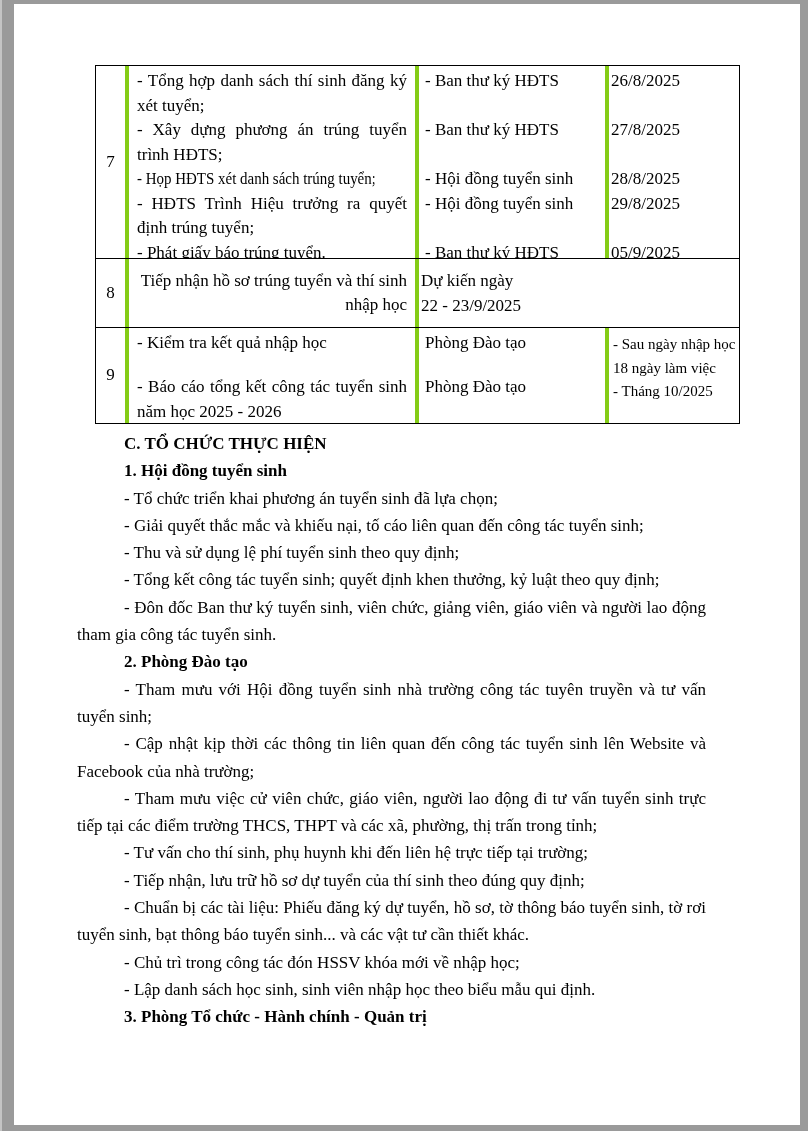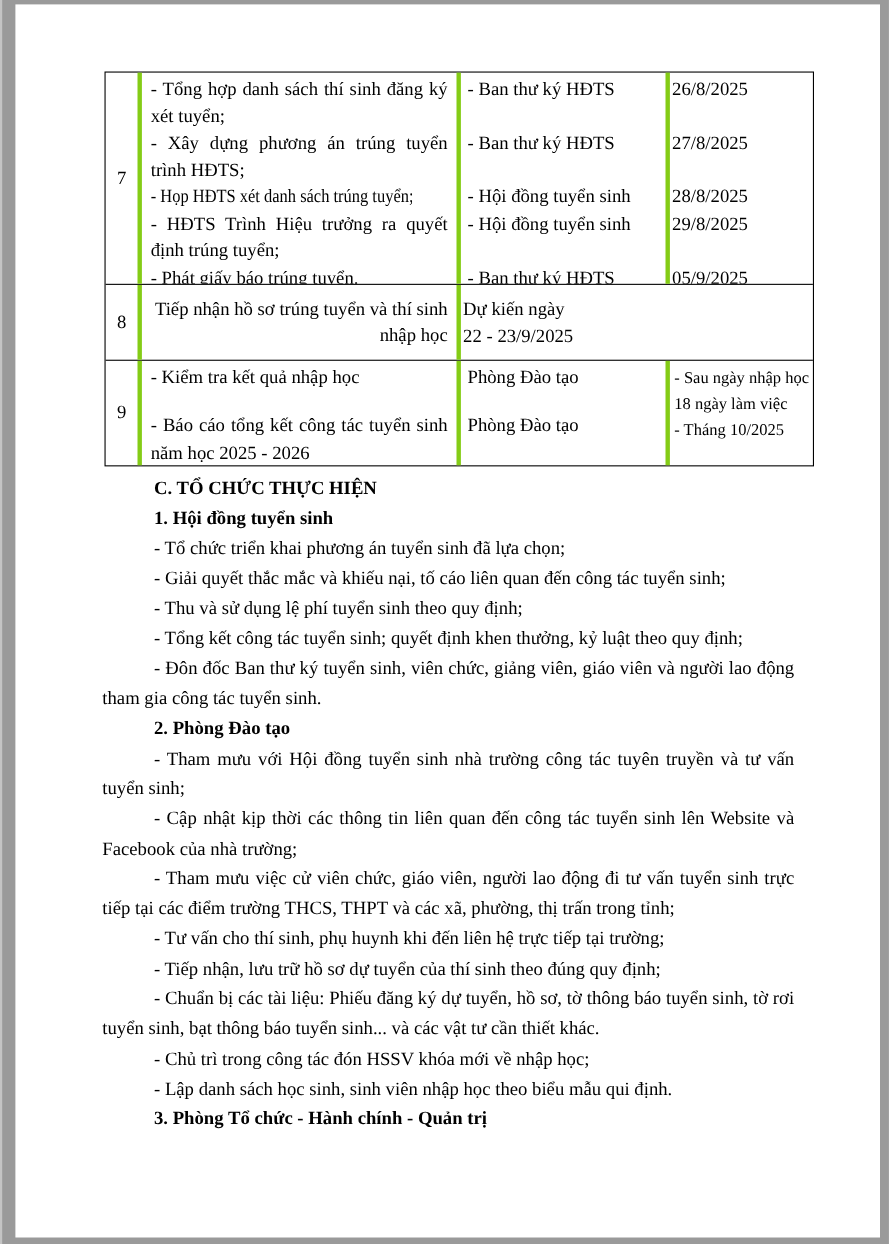--- a/index.html
+++ b/index.html
@@ -38,21 +38,21 @@
   .s2{height:49px;overflow:hidden;}
   .condensed{white-space:nowrap;transform:scaleX(0.88);transform-origin:0 50%;text-align:left;}
   .r8-task{display:flex;align-items:center;text-align:right;}
   .r8-resp{font-size:14.5px;line-height:21px;padding-top:4px;}
   .r8-date{display:flex;flex-direction:column;justify-content:center;line-height:25px;}
   .r9-slot1{height:44px;overflow:hidden;}
   .r9-date{font-size:15px;line-height:23.5px;text-align:left;padding:5px 3px 0 4px;}
 
   
   .content{
-    position:absolute;left:79px;top:426px;width:629px;
+    position:absolute;left:63px;top:426px;width:629px;
     font-size:17px;line-height:27.3px;
   }
   .content p{margin:0;text-align:justify;text-indent:47px;}
   .content p.bold{font-weight:bold;text-align:left;}
   .content p.oneline{white-space:nowrap;text-align:left;}
 </style>
 </head>
 <body>
 
 <div class="frame">

